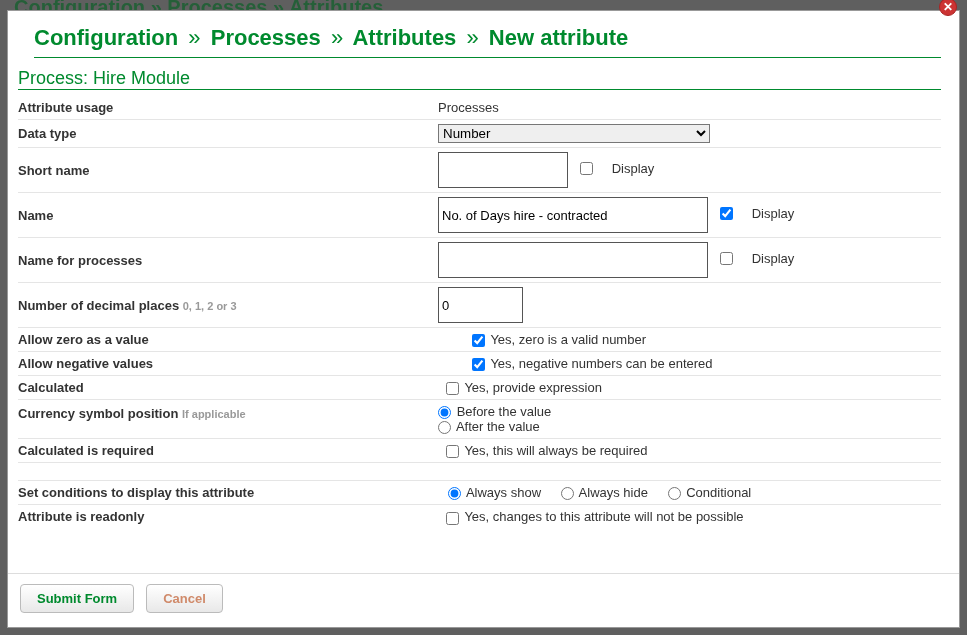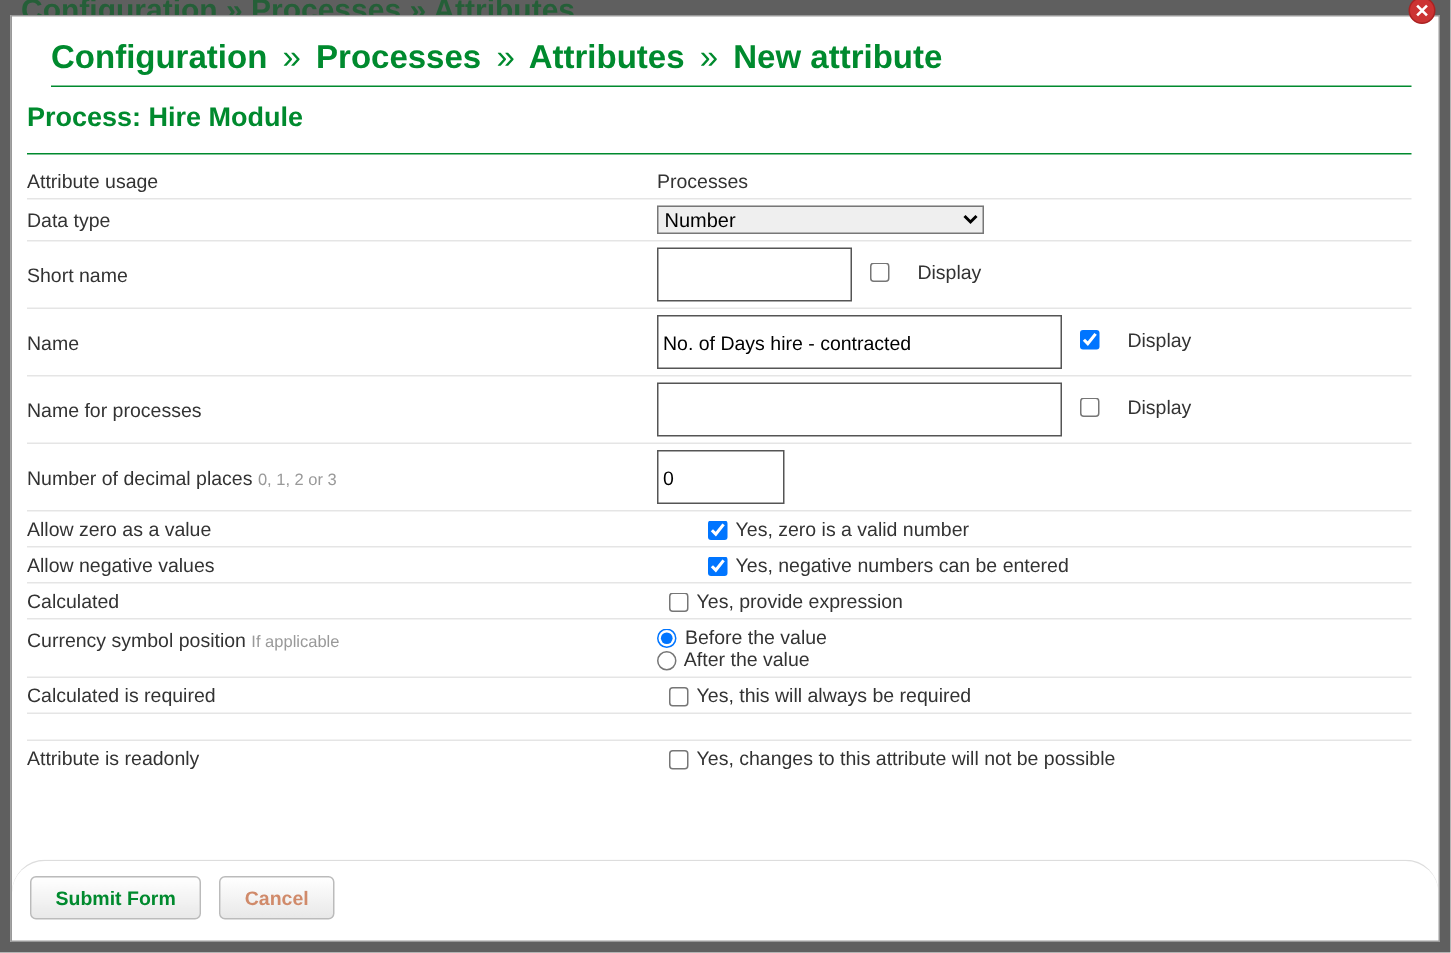--- a/index.html
+++ b/index.html
@@ -57,49 +57,50 @@
       font-weight: bold;
       padding-bottom: 6px;
       border-bottom: 1px solid #008a2e;
       margin-bottom: 10px;
       margin-left: 16px;
     }
     .breadcrumb .sep { font-weight: normal; padding: 0 4px; }
     .process-title {
       color: #008a2e;
       font-size: 18px;
-      font-weight: bold;
-      padding-bottom: 13px;
+      font-weight: normal;
+      padding-bottom: 0;
       border-bottom: 1px solid #008a2e;
       margin-bottom: 6px;
     }
     table.form {
       width: 100%;
       border-collapse: collapse;
     }
     table.form tr {
       border-bottom: 1px solid #e5e5e5;
     }
     table.form td {
       padding: 4px 6px 4px 0;
       vertical-align: middle;
       color: #333;
     }
     table.form td.label {
       width: 420px;
+      font-weight: bold;
     }
     .hint {
       color: #999;
       font-size: 11px;
     }
     input[type="text"].short { width: 130px; }
     input[type="text"].medium { width: 270px; }
     input[type="text"].num { width: 85px; }
     select.dd {
-      width: 218px;
+      width: 272px;
       background: #efefef;
       border: 1px solid #777;
     }
     input[type="text"] {
       border: 1px solid #555;
       padding: 1px 3px;
       font-size: 13px;
       height: 36px;
     }
     input[type="checkbox"], input[type="radio"] {
@@ -112,21 +113,20 @@
       gap: 17px;
       margin-left: 8px;
     }
     .radio-row label { margin-right: 16px; }
     .spacer-row td { height: 18px; border-bottom: none; }
     .footer {
       padding: 10px 12px 14px 12px;
       border-top: 1px solid #ddd;
       display: flex;
       gap: 12px;
-      border-radius: 22px;
     }
     .btn {
       padding: 6px 16px;
       border: 1px solid #bbb;
       border-radius: 4px;
       background: linear-gradient(#fff, #e8e8e8);
       font-weight: bold;
       font-size: 13px;
       cursor: pointer;
     }
@@ -253,20 +253,28 @@
       <tr>
         <td class="label">Calculated is required</td>
         <td style="padding-left:8px">
           <input type="checkbox" style="">
           <span>Yes, this will always be required</span>
         </td>
       </tr>
       <tr class="spacer-row">
             <td colspan="2"></td>
           </tr>
+      <tr>
+        <td class="label">Set conditions to display this attribute</td>
+        <td class="radio-row" style="padding-left:10px">
+          <label><input type="radio" name="cond" checked="" style=""> <span>Always show</span></label>
+          <label><input type="radio" name="cond" style=""> <span>Always hide</span></label>
+          <label><input type="radio" name="cond" style=""> <span>Conditional</span></label>
+        </td>
+      </tr>
       <tr style="border-bottom:none">
         <td class="label">Attribute is readonly</td>
         <td style="padding-left:8px">
           <input type="checkbox" style="">
           <span>Yes, changes to this attribute will not be possible</span>
         </td>
       </tr>
     </tbody>
       </table>
   </div>

